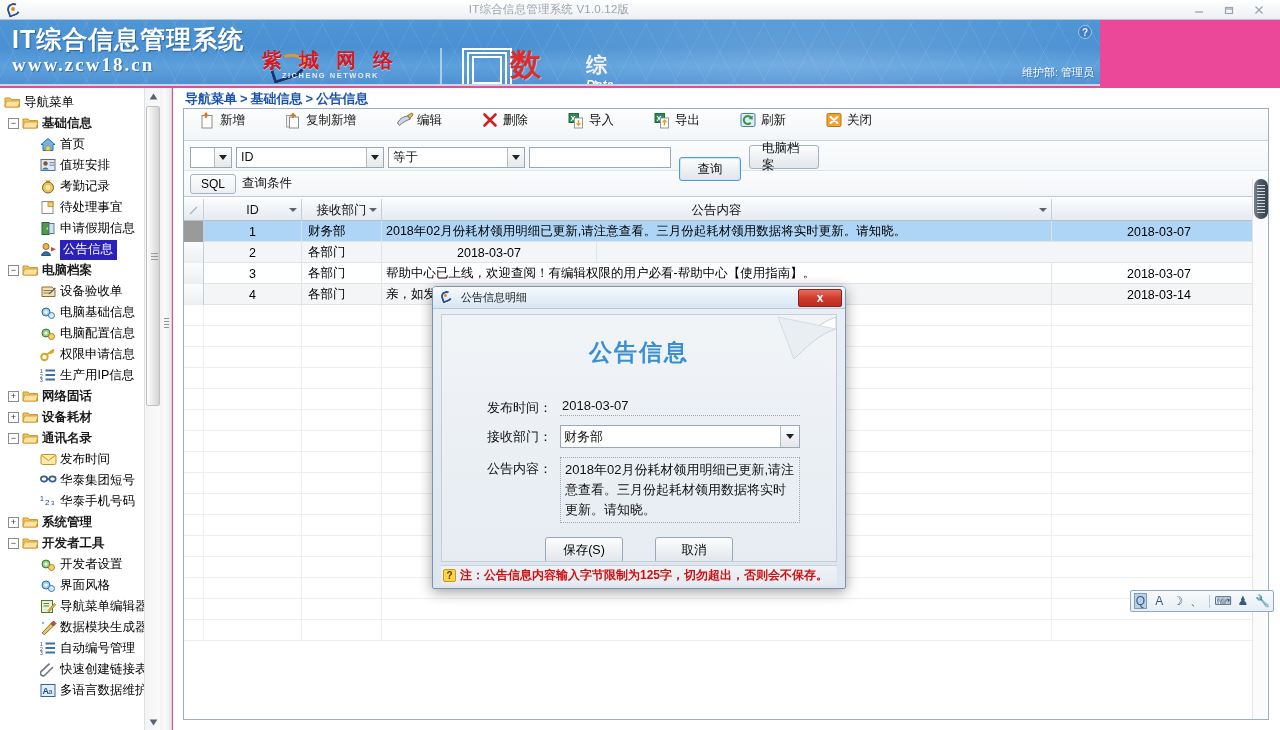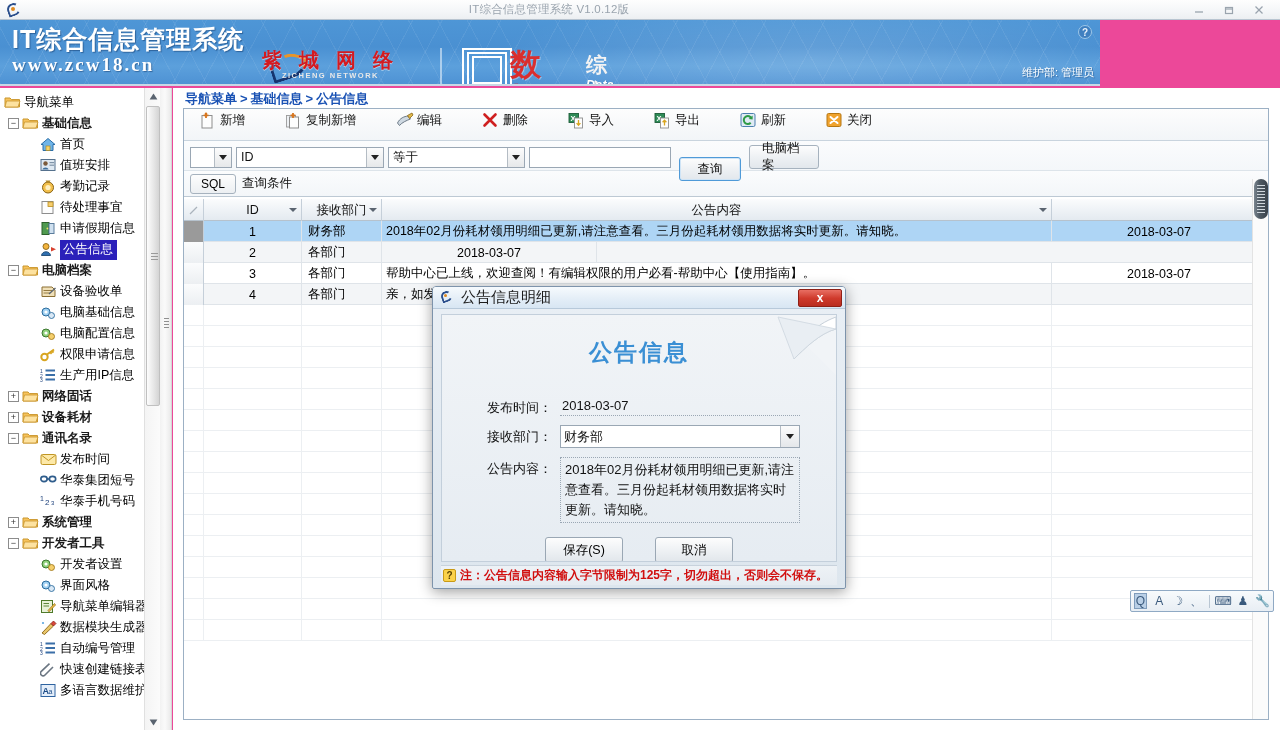--- a/index.html
+++ b/index.html
@@ -375,21 +375,21 @@
     background: linear-gradient(to bottom,#e9eff5,#dde6ee);
     box-shadow: 0 3px 14px rgba(0,0,0,.38);
   }
   .dlg-title {
     height: 22px; display: flex; align-items: center;
     background: linear-gradient(to bottom,#f6fafd,#e4eef7 55%,#d8e6f3);
     border-bottom: 1px solid #b7c9da;
     border-radius: 3px 3px 0 0;
     padding-left: 5px; position: relative;
   }
-  .dlg-title .ttl { font-size: 15px; color: #1c1c1c; margin-left: 3px; }
+  .dlg-title .ttl { font-size: 11px; color: #1c1c1c; margin-left: 3px; }
   .dlg-close {
     position: absolute; right: 3px; top: 2px;
     width: 44px; height: 18px; border-radius: 2px;
     background: linear-gradient(to bottom,#e86f63,#cf3a2c 52%,#b92d20);
     border: 1px solid #8e2016;
     color: #fff; font-size: 12px; font-weight: bold;
     display: flex; align-items: center; justify-content: center;
   }
   .dlg-body {
     position: absolute; left: 8px; top: 27px; right: 8px; bottom: 26px;
@@ -1066,20 +1066,21 @@
               <div class="gc c-dept">各部门</div>
               <div class="gc c-content">帮助中心已上线，欢迎查阅！有编辑权限的用户必看-帮助中心【使用指南】。</div>
               <div class="gc c-time">2018-03-07</div>
               <div class="gc gfill"></div>
             </div>
             <div class="grow alt">
               <div class="gc c-sel"></div>
               <div class="gc c-id">4</div>
               <div class="gc c-dept">各部门</div>
               <div class="gc c-content">亲，如发现…</div>
+              <div class="gc c-time">2018-03-14</div>
               <div class="gc gfill"></div>
             </div>
             <div class="gempty">
               <div class="ec" style="width:20px"></div>
               <div class="ec" style="width:98px"></div>
               <div class="ec" style="width:80px"></div>
               <div class="ec" style="width:670px"></div>
               <div class="ec" style="width:215px"></div>
             </div>
             <div class="gempty">

